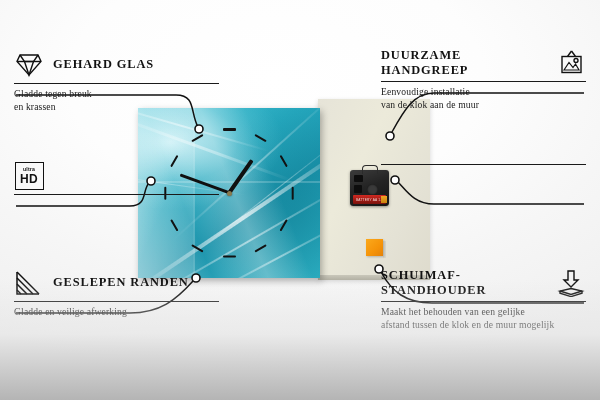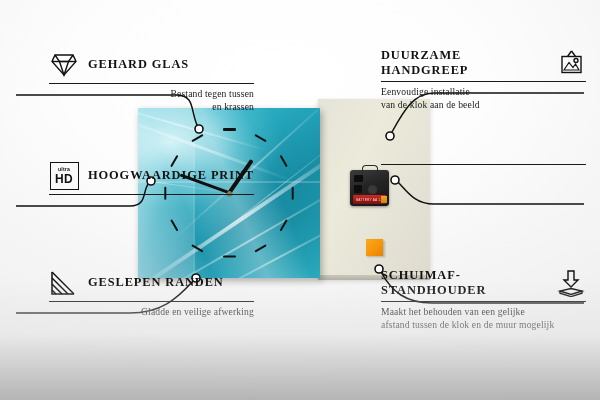--- a/index.html
+++ b/index.html
@@ -206,21 +206,21 @@
     pointer-events: none;
   }
   #connectors path { fill: none; stroke: #111111; stroke-width: 1.5; }
   #connectors circle.node { fill: #ffffff; stroke: #111111; stroke-width: 1.6; }
 
   
   .feature {
     position: absolute;
     width: 205px;
   }
-  .feature.left  { left: 14px; text-align: right; margin-left: 35px; }
+  .feature.left  { left: 14px; text-align: left; }
   .feature.right { left: 381px; text-align: left; }
 
   .f-head {
     display: flex;
     align-items: center;
     gap: 9px;
   }
   .feature.right .f-head { flex-direction: row-reverse; }
 
   .f-icon {
@@ -365,34 +365,32 @@
           <path d="M5,3 H23 L26,9.5 L14,23 L2,9.5 Z"></path>
           <path d="M2,9.5 H26"></path>
           <path d="M5,3 L9.5,9.5 L14,23 L18.5,9.5 L23,3"></path>
           <path d="M9.5,9.5 H18.5"></path>
         </svg>
       </span>
       <span class="f-title">GEHARD
 GLAS</span>
     </div>
     <div class="f-rule"></div>
-    <div class="f-desc">Bestand tegen tussen
+    <div class="f-desc">Gladde tegen breuk
 en krassen</div>
   </div>
 
   <div class="feature left" style="top:161px">
     <div class="f-head">
       <span class="f-icon">
         <span class="hd-badge">
           <span class="hd-ultra">ultra</span>
           <span class="hd-hd">HD</span>
         </span>
       </span>
-      <span class="f-title">HOOGWAARDIGE
-PRINT</span>
     </div>
     <div class="f-rule"></div>
   </div>
 
   <div class="feature left" style="top:268px">
     <div class="f-head">
       <span class="f-icon">
         <svg width="28" height="26" viewBox="0 0 28 26" fill="none" stroke="#111" stroke-width="1.5">
           <path d="M2,2 L24,24"></path>
           <path d="M2,8 L18,24"></path>
@@ -417,21 +415,21 @@
           <rect x="5" y="6.5" width="19" height="16"></rect>
           <path d="M7,20 L12,12.5 L16,17.5 L18.5,14 L22,20 Z" stroke-width="1.2"></path>
           <circle cx="19" cy="10.5" r="2"></circle>
         </svg>
       </span>
       <span class="f-title">DUURZAME
 HANDGREEP</span>
     </div>
     <div class="f-rule"></div>
     <div class="f-desc">Eenvoudige installatie
-van de klok aan de beeld</div>
+van de klok aan de muur</div>
   </div>
 
   <div class="feature right" style="top:161px">
     <div class="f-rule"></div>
   </div>
 
   <div class="feature right" style="top:268px">
     <div class="f-head">
       <span class="f-icon">
         <svg width="28" height="28" viewBox="0 0 28 28" fill="none" stroke="#111" stroke-width="1.4">

